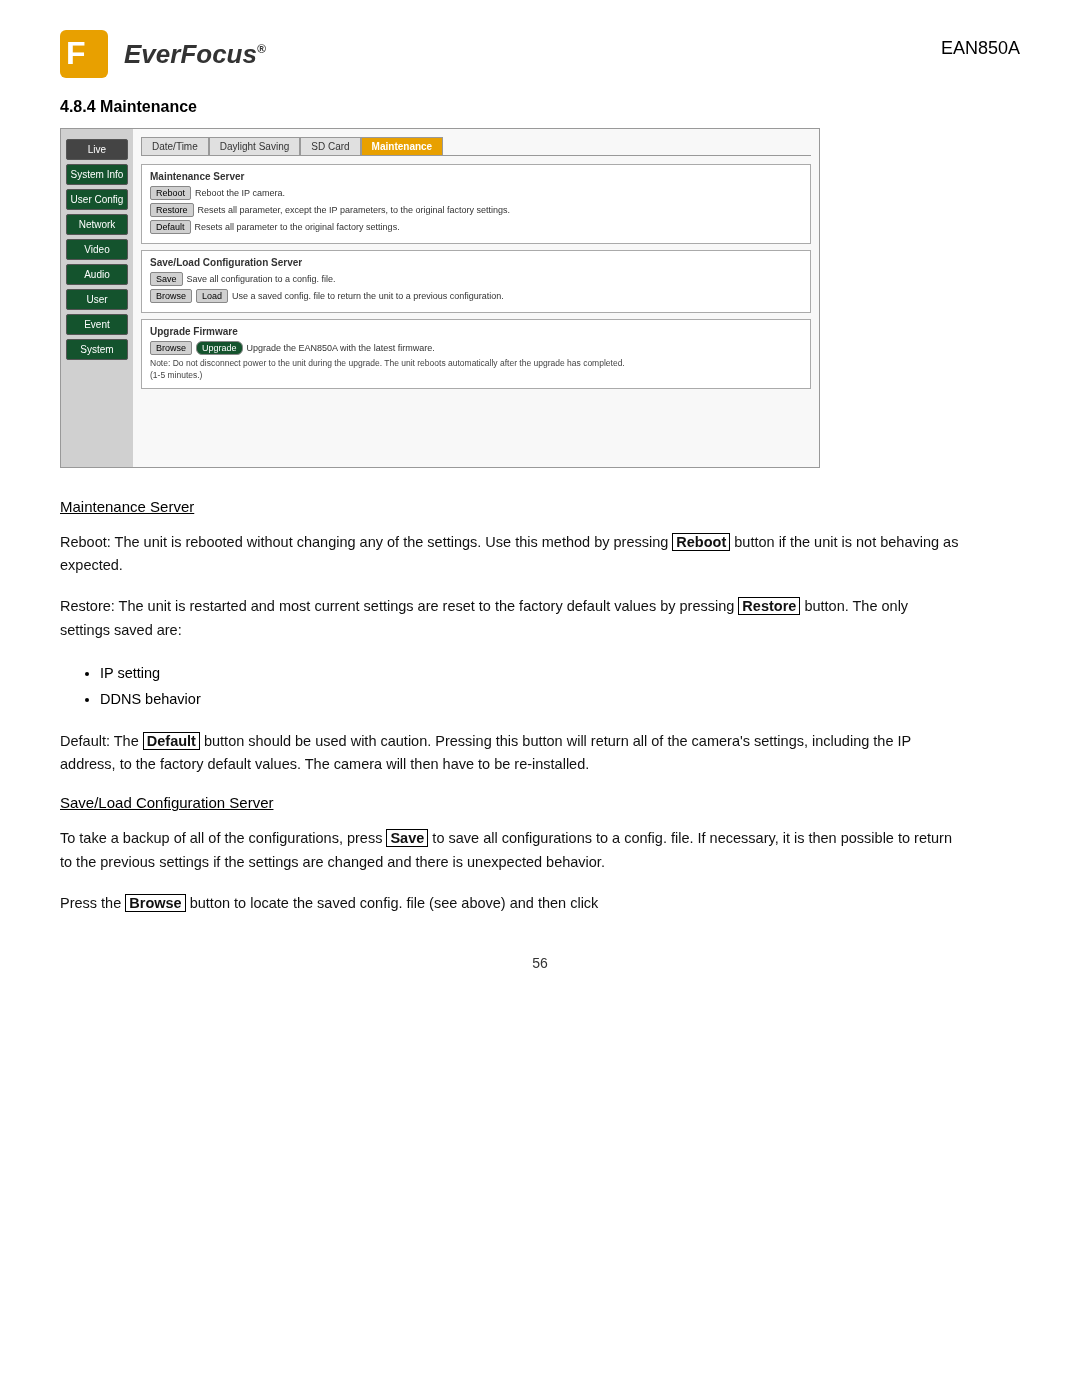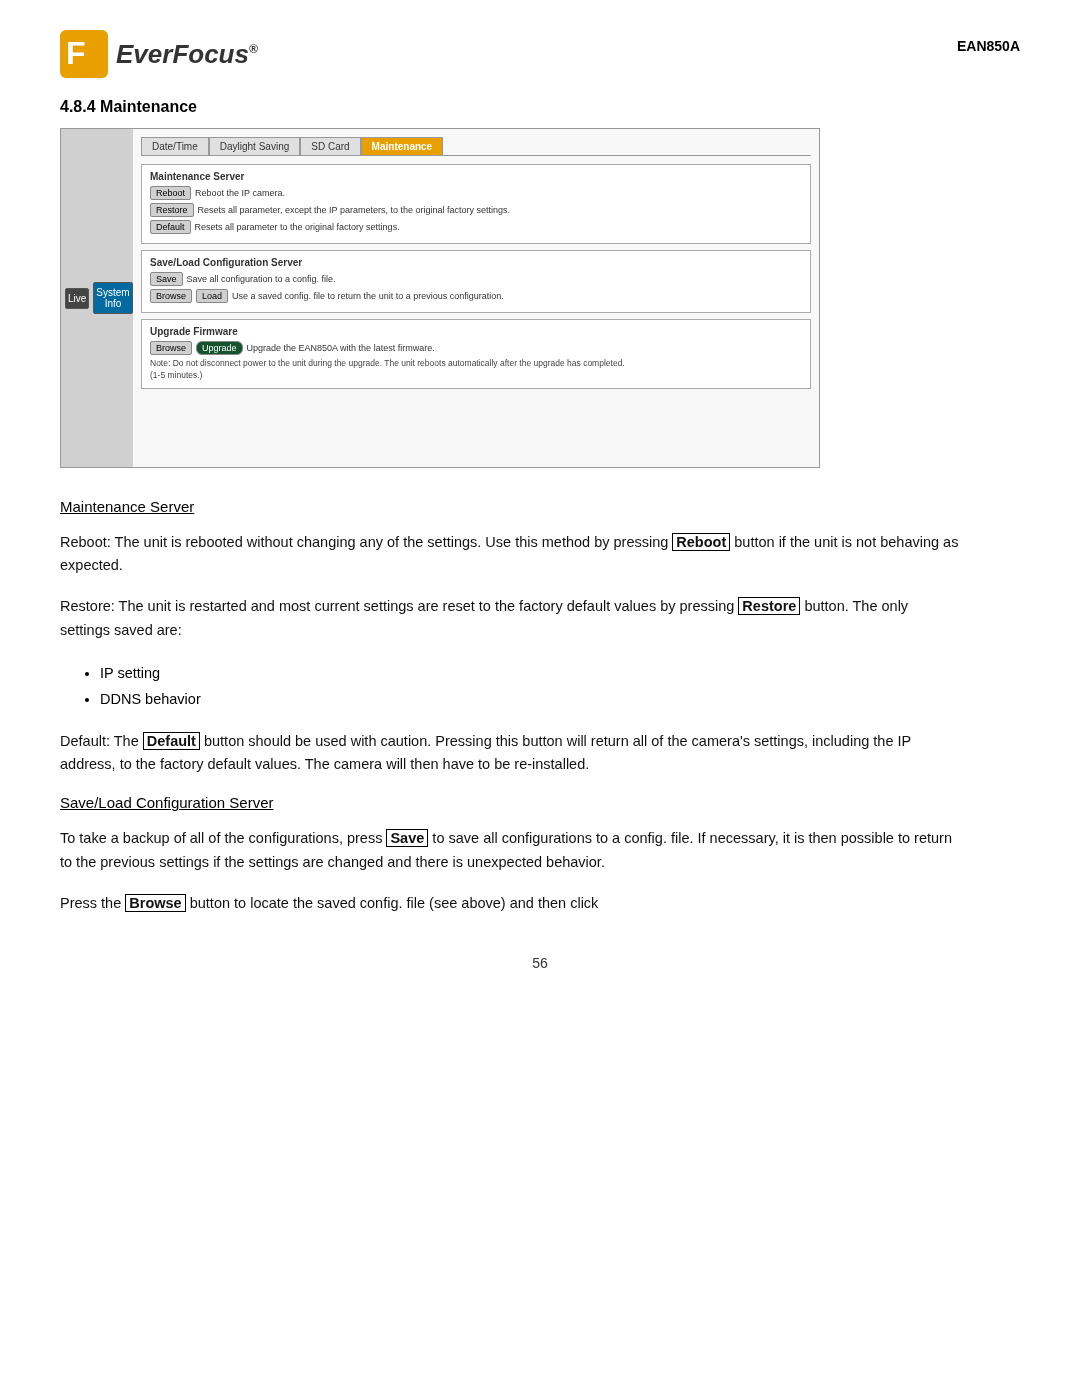--- a/index.html
+++ b/index.html
@@ -23,22 +23,22 @@
     .logo {
       display: flex;
       align-items: center;
       gap: 8px;
     }
     .logo-icon {
       width: 48px;
       height: 48px;
     }
     .model-number {
-      font-size: 14px;
-      font-weight: bold;
+      font-size: 18px;
+      font-weight: normal;
       color: #000;
       margin-top: 8px;
     }
 
     
     .section-heading {
       font-size: 16px;
       font-weight: bold;
       margin-bottom: 12px;
     }
@@ -52,32 +52,32 @@
       display: flex;
       width: 760px;
       min-height: 340px;
     }
 
     
     .ui-sidebar {
       width: 72px;
       background: #d0d0d0;
       display: flex;
-      flex-direction: row;
+      flex-direction: column;
       align-items: center;
       padding: 10px 4px;
       gap: 4px;
     }
     .sidebar-btn {
       width: 62px;
       padding: 4px 2px;
       text-align: center;
       font-size: 10px;
       color: #fff;
-      background: #0369a1;
+      background: #14532d;
       border: 1px solid #555;
       border-radius: 2px;
       cursor: pointer;
     }
     .sidebar-btn.active {
       background: #444;
     }
 
     
     .ui-main {
@@ -198,21 +198,21 @@
 <body>
 
 <div class="header">
   <div class="logo">
 
     <svg class="logo-icon" viewBox="0 0 48 48" xmlns="http://www.w3.org/2000/svg">
       <rect width="48" height="48" rx="6" fill="#e8a000"></rect>
       <text x="6" y="34" font-size="32" font-weight="bold" font-family="Arial" fill="white">F</text>
     </svg>
     <div>
-      <span style="font-size:26px; font-weight:bold; font-style:italic; color:#333;">
+      <span style="font-size:26px; font-weight:bold; font-style:italic; color:#333;margin-left:8px;">
         <span>EverFocus</span><sup style="font-size:12px;">®</sup>
       </span>
     </div>
   </div>
   <div class="model-number">EAN850A</div>
 </div>
 
 <div class="section-heading">
   <span>4.8.4</span>&nbsp;<span>Maintenance</span>
 </div>

